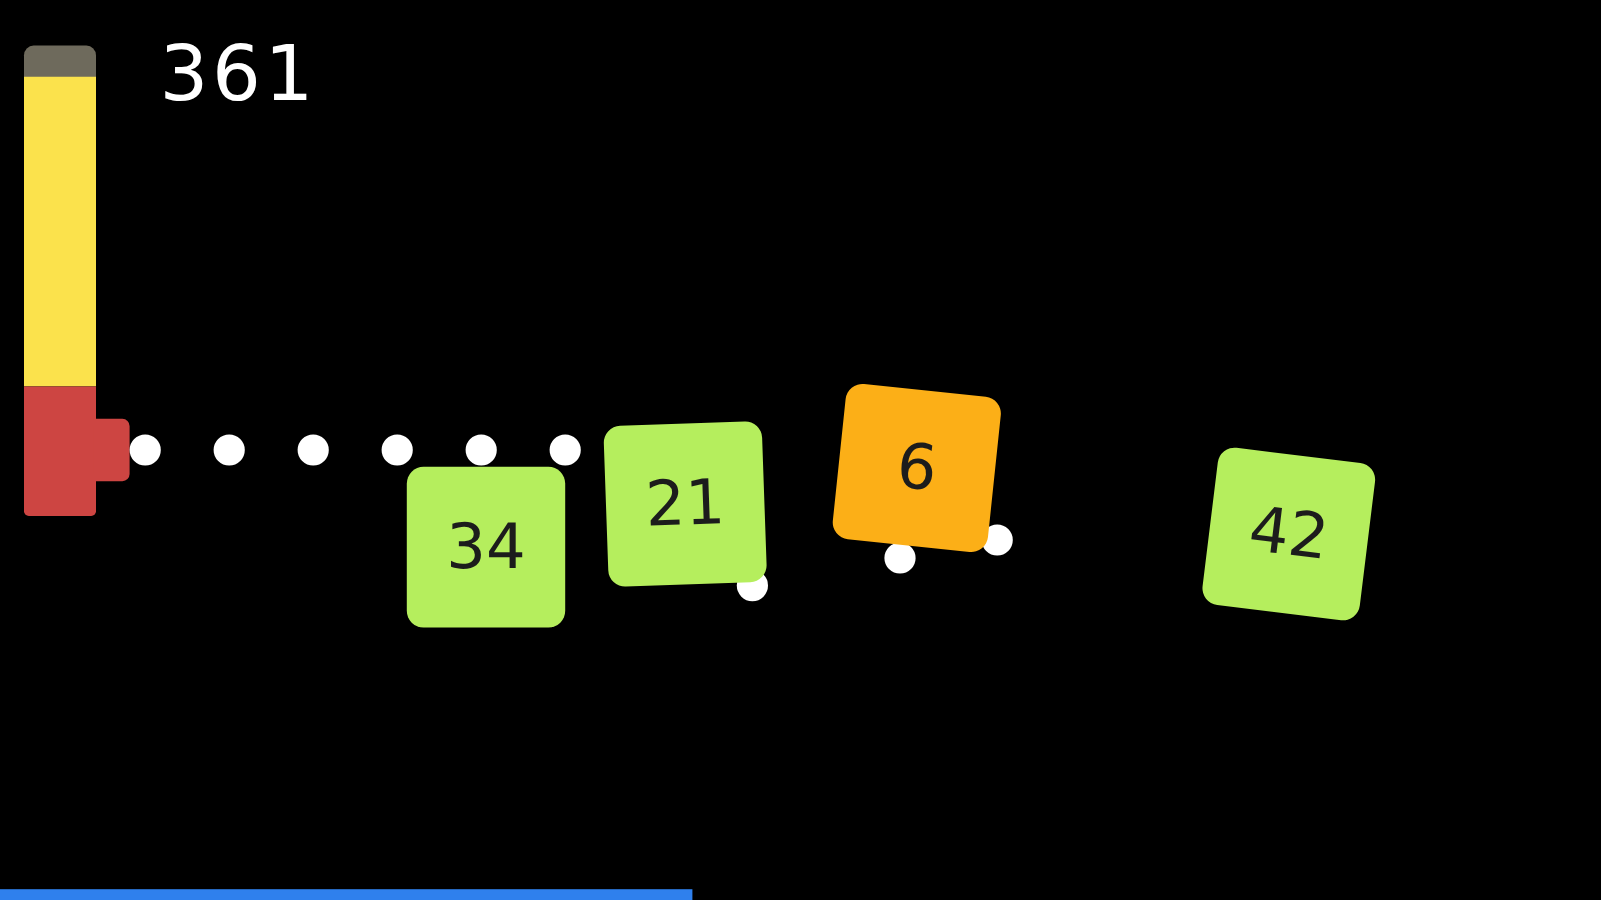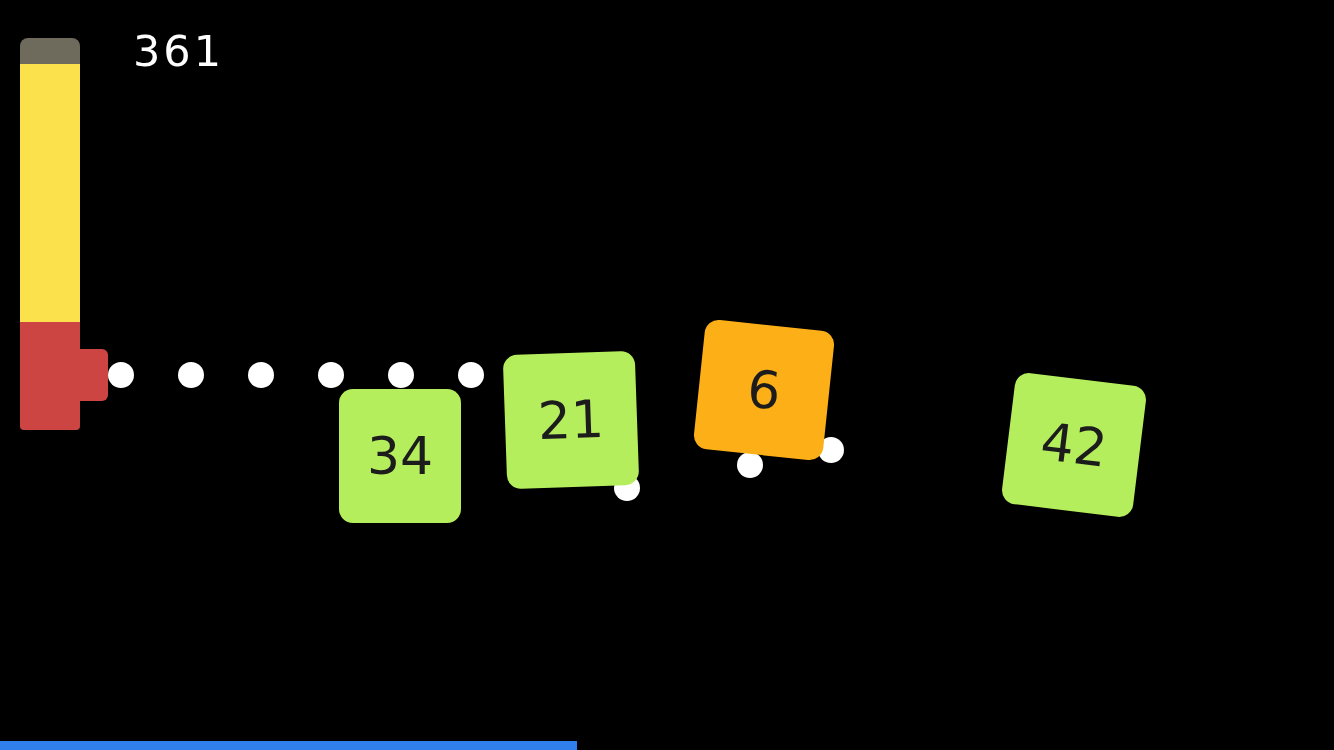--- a/index.html
+++ b/index.html
@@ -13,21 +13,21 @@
     height: 750px;
     overflow: hidden;
     font-family: "DejaVu Sans", "Liberation Sans", sans-serif;
   }
 
   
   .score {
     position: absolute;
     left: 133px;
     top: 30px;
-    font-size: 43px;
+    font-size: 64px;
     font-weight: 400;
     letter-spacing: 3px;
     color: #ffffff;
     line-height: 1;
   }
 
   
   .pencil {
     position: absolute;
     left: 20px;
@@ -75,21 +75,21 @@
     display: flex;
     align-items: center;
     justify-content: center;
     z-index: 2;
   }
   .block .num {
     font-size: 52px;
     font-weight: 400;
     line-height: 1;
   }
-  .block-34 { left: 339px; top: 389px; width: 122px; height: 134px; transform: rotate(0deg); }
+  .block-34 { left: 339px; top: 389px; width: 132px; height: 134px; transform: rotate(0deg); }
   .block-21 { left: 505px; top: 353px; width: 132px; height: 134px; transform: rotate(-2deg); }
   .block-6  { left: 699px; top: 325px; width: 130px; height: 130px; transform: rotate(6deg); }
   .block-42 { left: 1008px; top: 379px; width: 132px; height: 132px; transform: rotate(7deg); }
 
   
   .progress {
     position: absolute;
     left: 0;
     bottom: 0;
     width: 577px;

